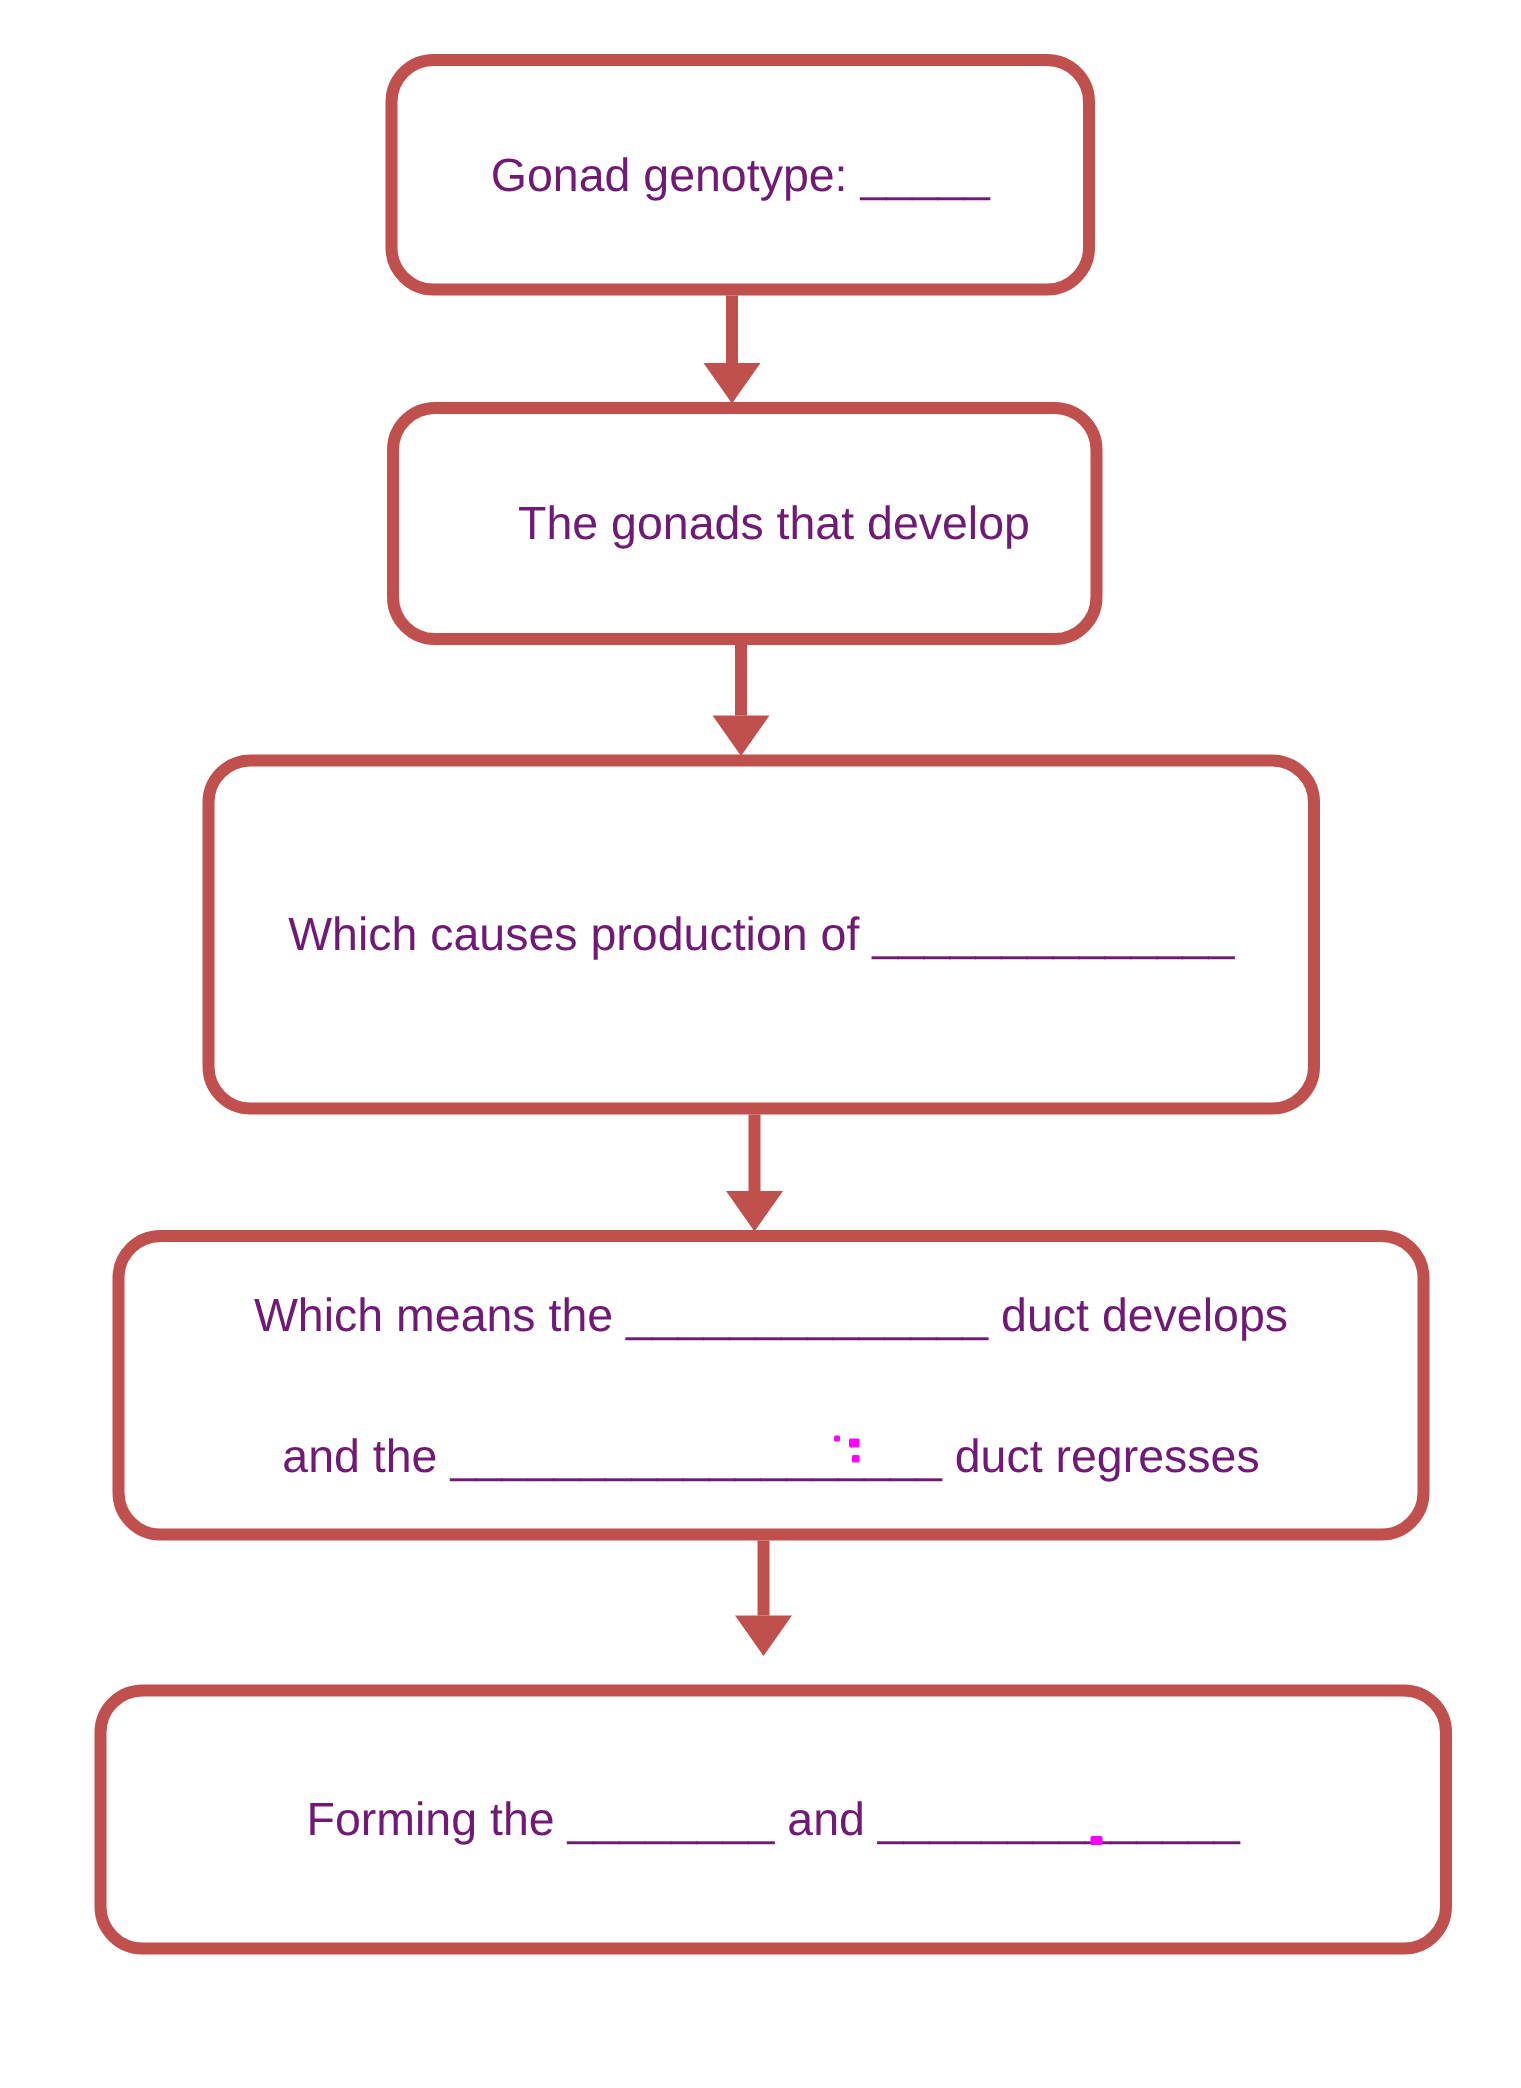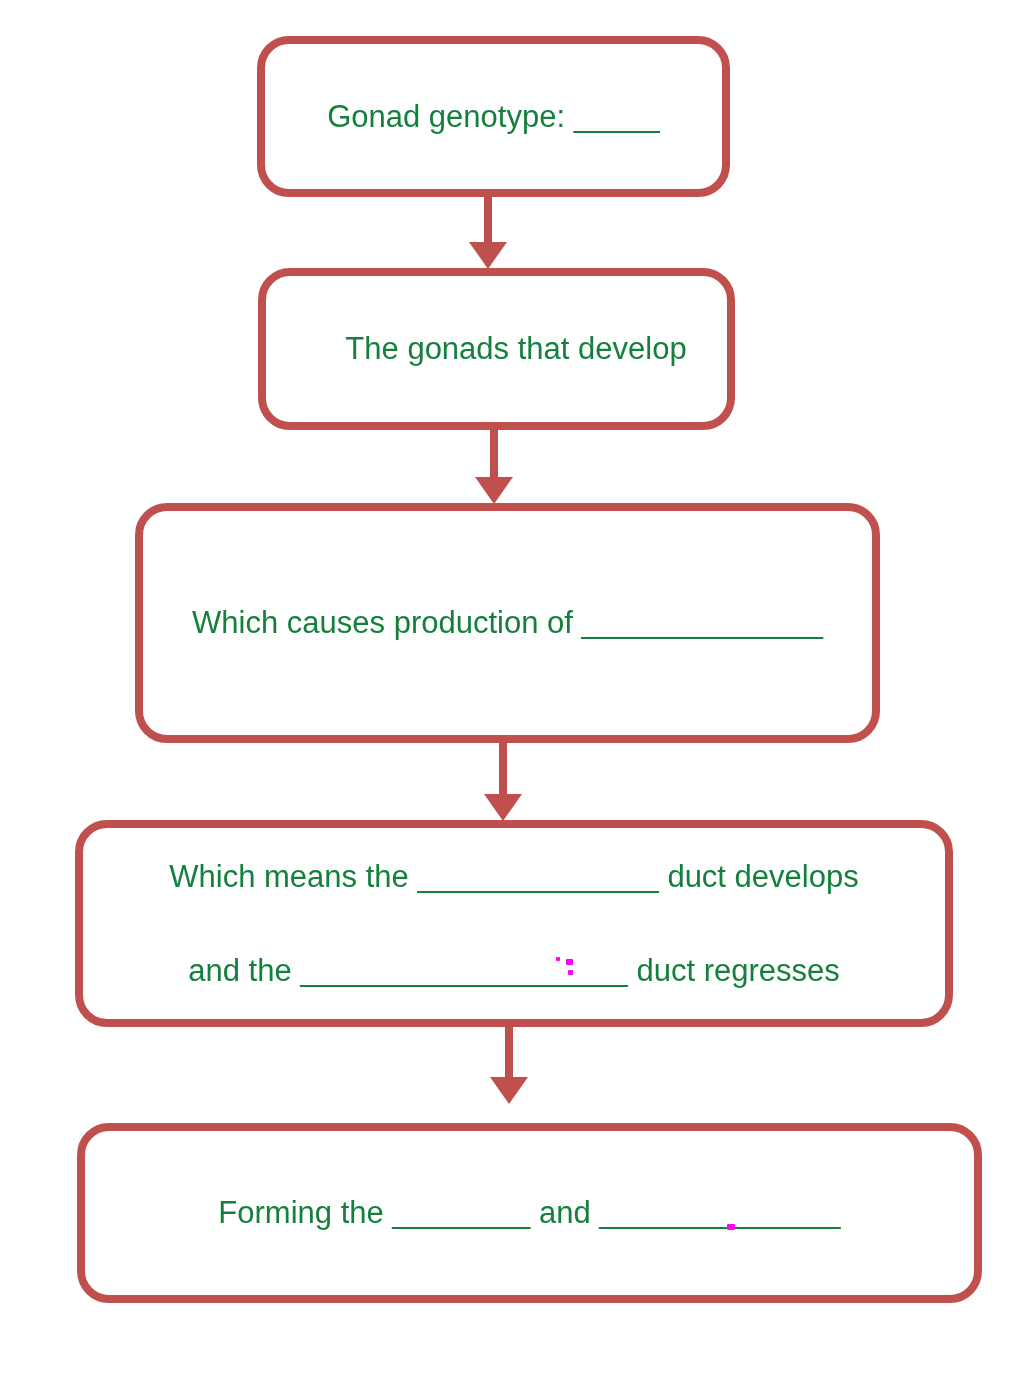--- a/index.html
+++ b/index.html
@@ -7,21 +7,21 @@
     padding: 0;
     background: #ffffff;
   }
   .canvas {
     position: relative;
     width: 1014px;
     height: 1392px;
     background: #ffffff;
     overflow: hidden;
     font-family: "Liberation Sans", sans-serif;
-    color: #15803d;
+    color: #701a75;
   }
   .flowbox {
     position: absolute;
     box-sizing: border-box;
     border: 8px solid #c0504d;
     border-radius: 32px;
     background: #ffffff;
     display: flex;
     flex-direction: column;
     align-items: center;
@@ -30,21 +30,21 @@
     font-size: 31px;
     line-height: 42px;
   }
   .flowbox .line { white-space: nowrap; }
 
   #box-genotype   { left: 257px; top:   36px; width: 473px; height: 161px; }
   #box-gonads     { left: 258px; top:  268px; width: 477px; height: 162px; }
   #box-gonads     { gap: 0; padding-left: 39px; }
   #box-production { left: 135px; top:  503px; width: 745px; height: 240px; gap: 28px; }
   #box-ducts      { left:  75px; top:  820px; width: 878px; height: 207px; gap: 52px; }
-  #box-forming    { left:  77px; top: 1123px; width: 905px; height: 180px; }
+  #box-forming    { left:  63px; top: 1123px; width: 905px; height: 180px; }
 
   .arrow { position: absolute; display: flex; flex-direction: column; align-items: center; }
   .arrow .stem { width: 8px; background: #c0504d; }
   .arrow .head {
     width: 0; height: 0;
     border-left: 19px solid transparent;
     border-right: 19px solid transparent;
     border-top: 27px solid #c0504d;
   }
   #arrow-1 { left: 469px; top:  197px; }

